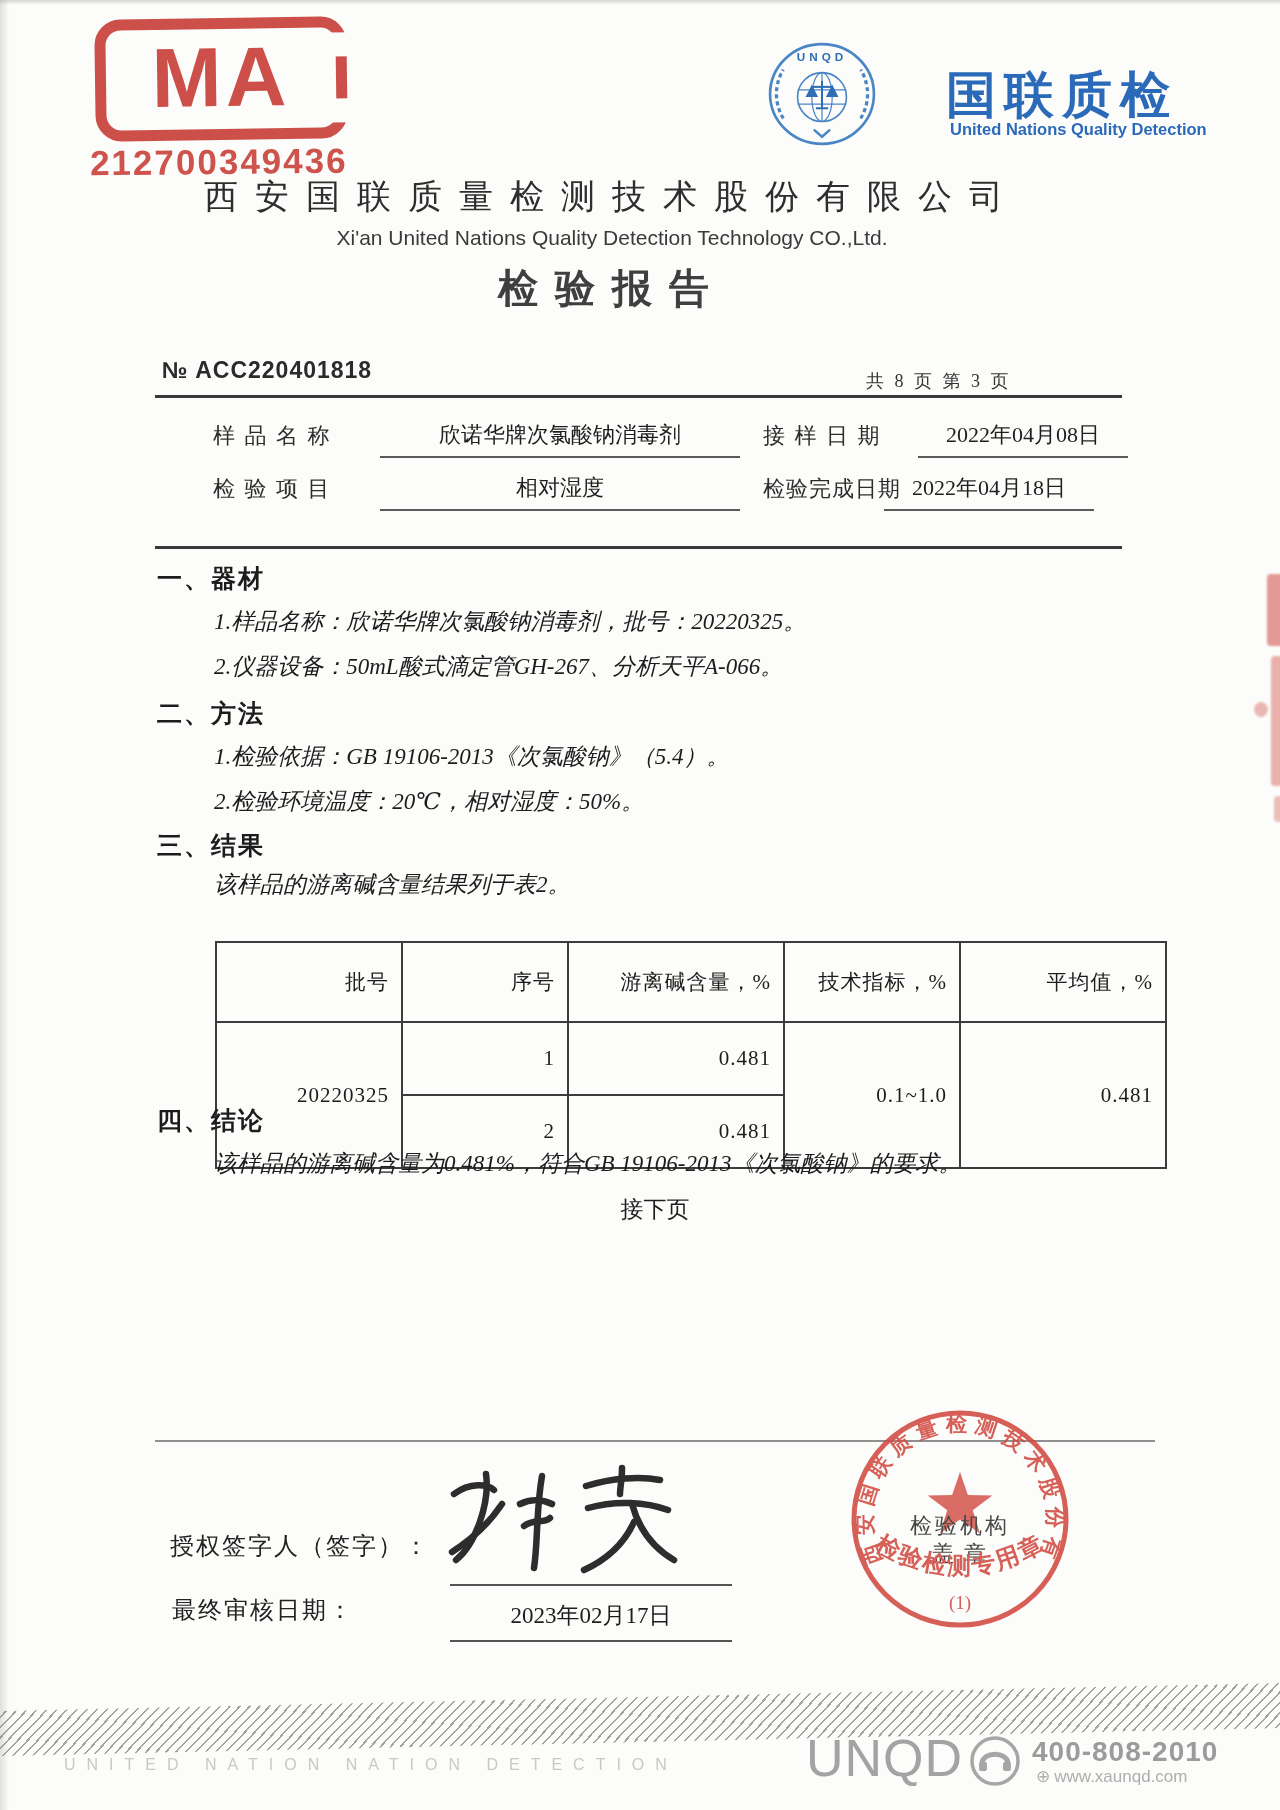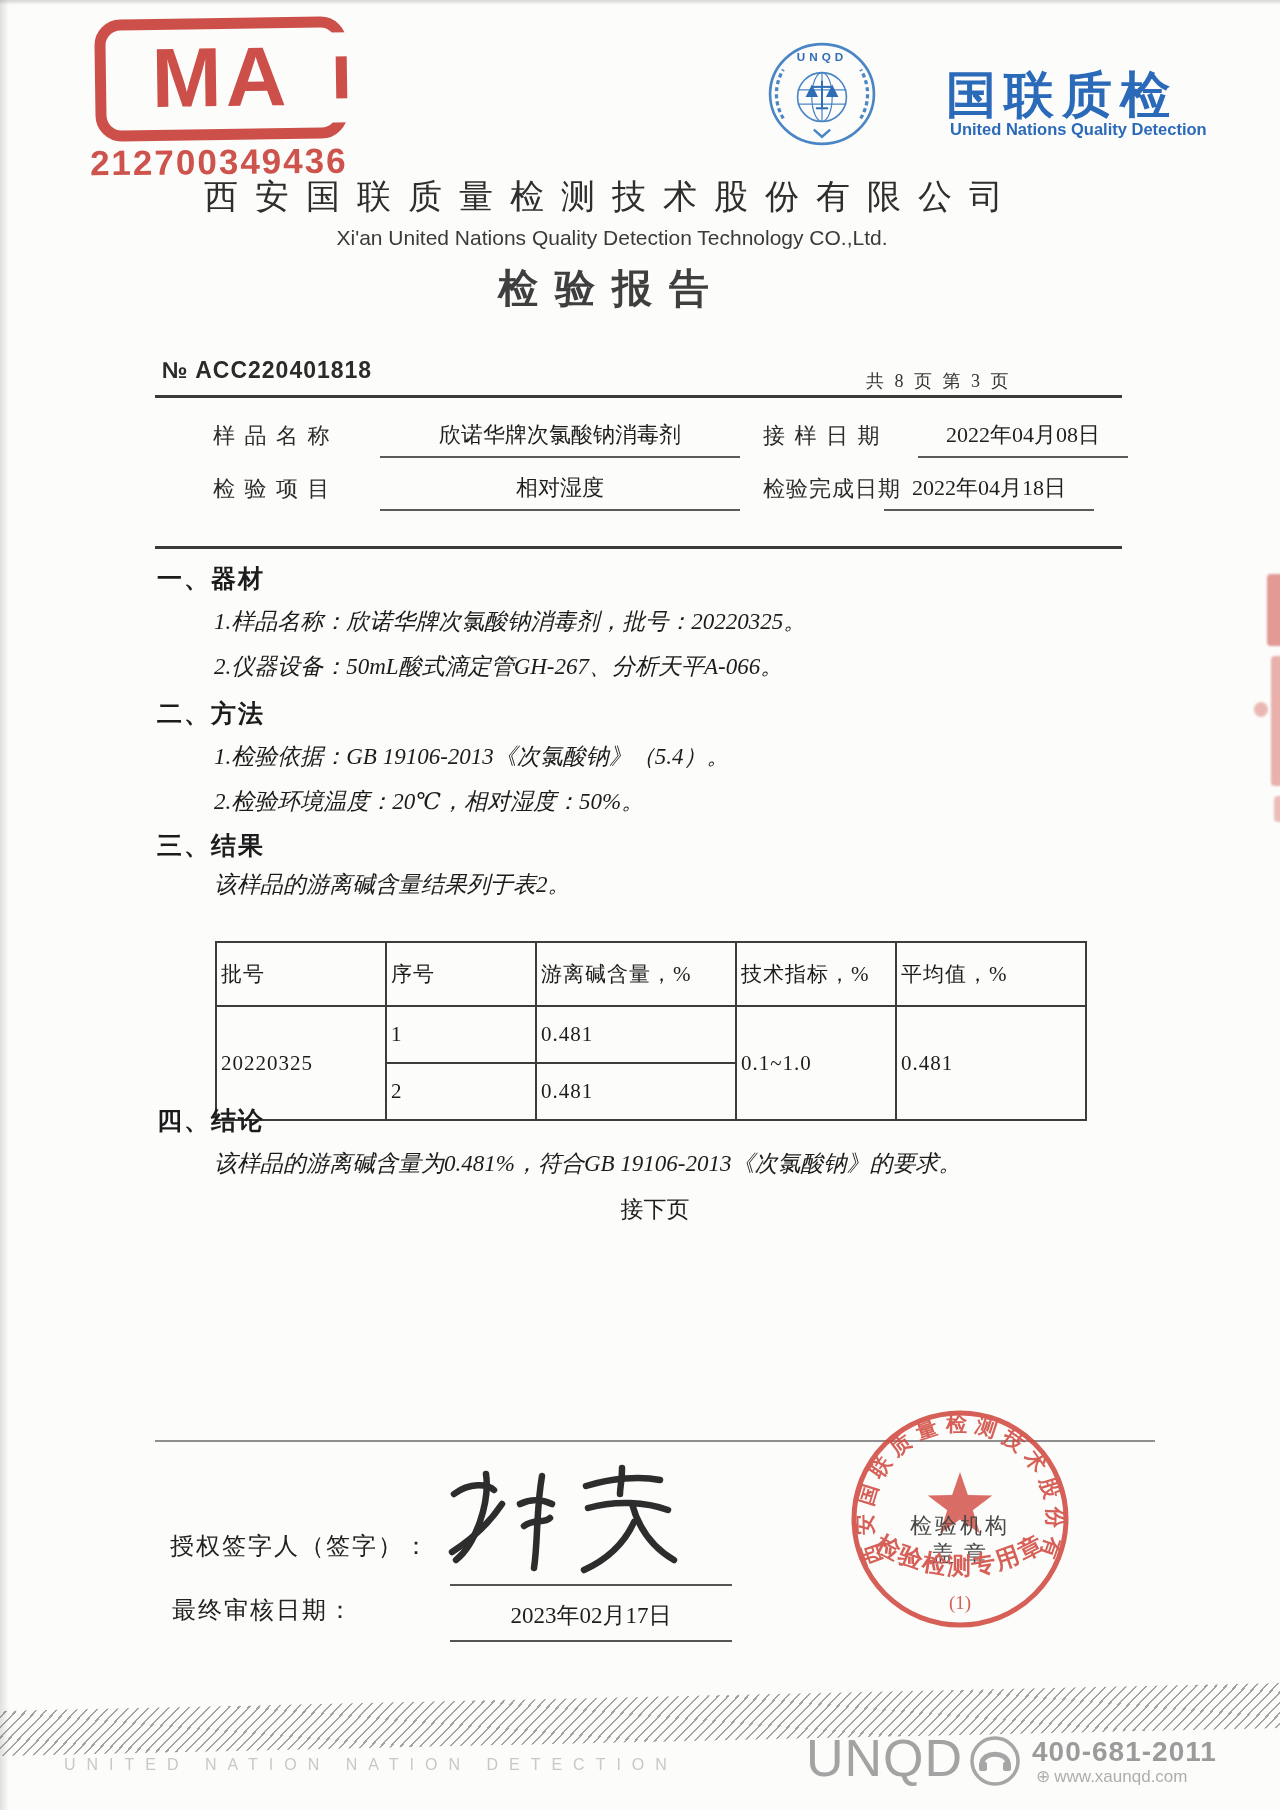--- a/index.html
+++ b/index.html
@@ -39,22 +39,22 @@
   .rule-light{left:155px;top:1440px;width:1000px;height:1.6px;background:#8f8f8f;}
 
   .info-label{font-size:22px;color:#2c2c2c;letter-spacing:2px;white-space:pre;}
   .info-value{font-size:22px;color:#1e1e1e;text-align:center;border-bottom:2px solid #5a5a5a;
           height:38px;line-height:34px;}
   .sec-h{left:157px;font-size:25px;font-weight:bold;color:#1c1c1c;letter-spacing:2px;}
   .body-line{left:214px;font-size:23px;color:#1c1c1c;font-style:italic;}
   .tbl-caption{left:215px;width:822px;text-align:center;top:906px;font-size:22px;color:#1c1c1c;letter-spacing:1px;}
 
   table.rt{position:absolute;left:215px;top:941px;border-collapse:collapse;table-layout:fixed;}
-  table.rt th,table.rt td{border:2px solid #3c3c3c;text-align:left;font-weight:normal;
-          font-size:21px;color:#1c1c1c;padding:4px;letter-spacing:1px;}
+  table.rt th,table.rt td{border:2px solid #3c3c3c;text-align:right;font-weight:normal;
+          font-size:21px;color:#1c1c1c;padding:12px;letter-spacing:1px;}
   table.rt th{height:54px;}
   table.rt td{height:47px;}
 
   .continuation{left:0;width:1280px;text-align:center;transform:translateX(15px);top:1194px;font-size:23px;}
 
   .signer-label{left:170px;top:1530px;font-size:24px;letter-spacing:2px;color:#222;}
   .sig-underline{left:450px;top:1584px;width:282px;height:2px;background:#555;}
   .date-label{left:172px;top:1594px;font-size:24px;letter-spacing:2px;color:#222;}
   .date-value{left:450px;top:1600px;width:282px;text-align:center;font-size:23px;color:#1e1e1e;}
   .date-underline{left:450px;top:1640px;width:282px;height:2px;background:#555;}
@@ -231,15 +231,15 @@
   <div class="abs footer-wm">UNITED NATION NATION DETECTION</div>
   <div class="abs footer-brand">UNQD</div>
   <div class="abs phone-icon">
     <svg width="54" height="54" viewBox="0 0 54 54">
       <circle cx="27" cy="27" r="23" fill="none" stroke="#a6a6a6" stroke-width="3.5"></circle>
       <path d="M14,30 C14,17 40,17 40,30" fill="none" stroke="#a6a6a6" stroke-width="5" stroke-linecap="round"></path>
       <rect x="11" y="28" width="8" height="9" rx="2" fill="#a6a6a6"></rect>
       <rect x="35" y="28" width="8" height="9" rx="2" fill="#a6a6a6"></rect>
     </svg>
   </div>
-  <div class="abs footer-phone">400-681-2011</div>
+  <div class="abs footer-phone">400-808-2010</div>
   <div class="abs footer-web"><span class="globe-glyph">⊕</span><span>www.xaunqd.com</span></div>
 </div>
 
 </body></html>

